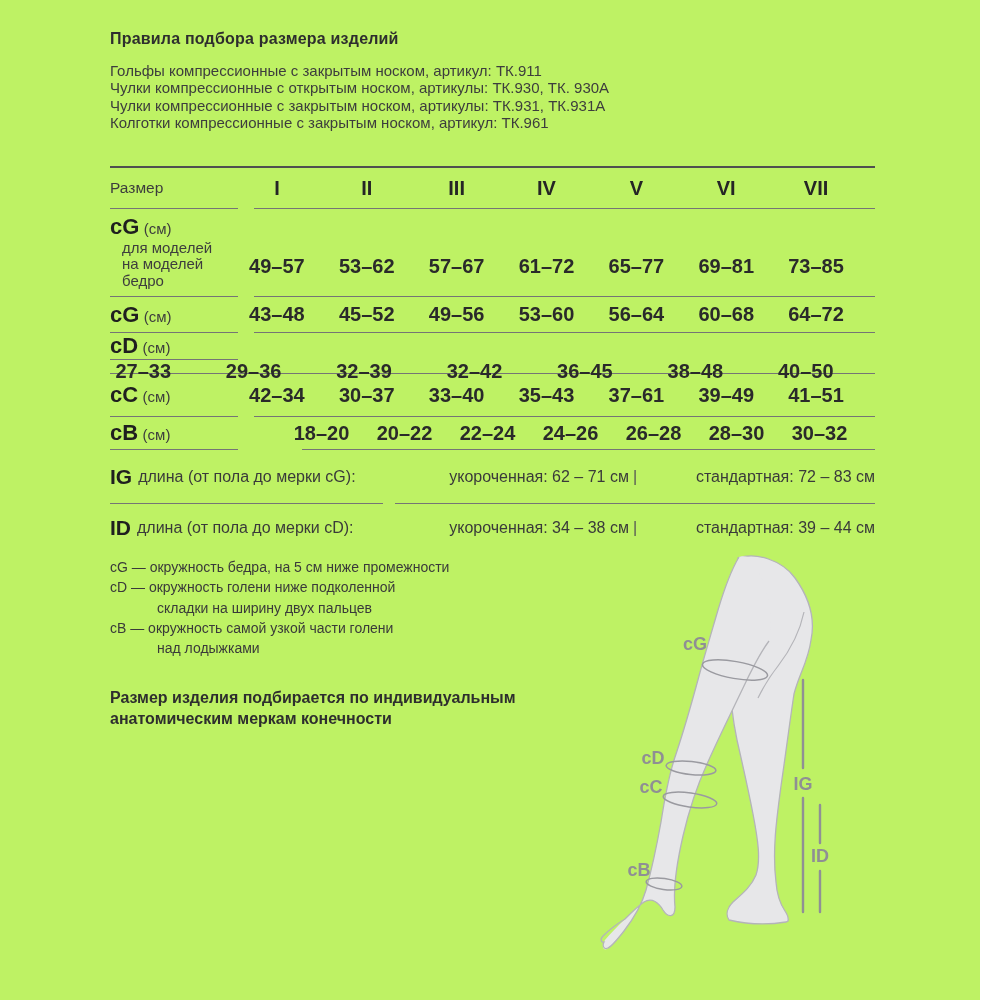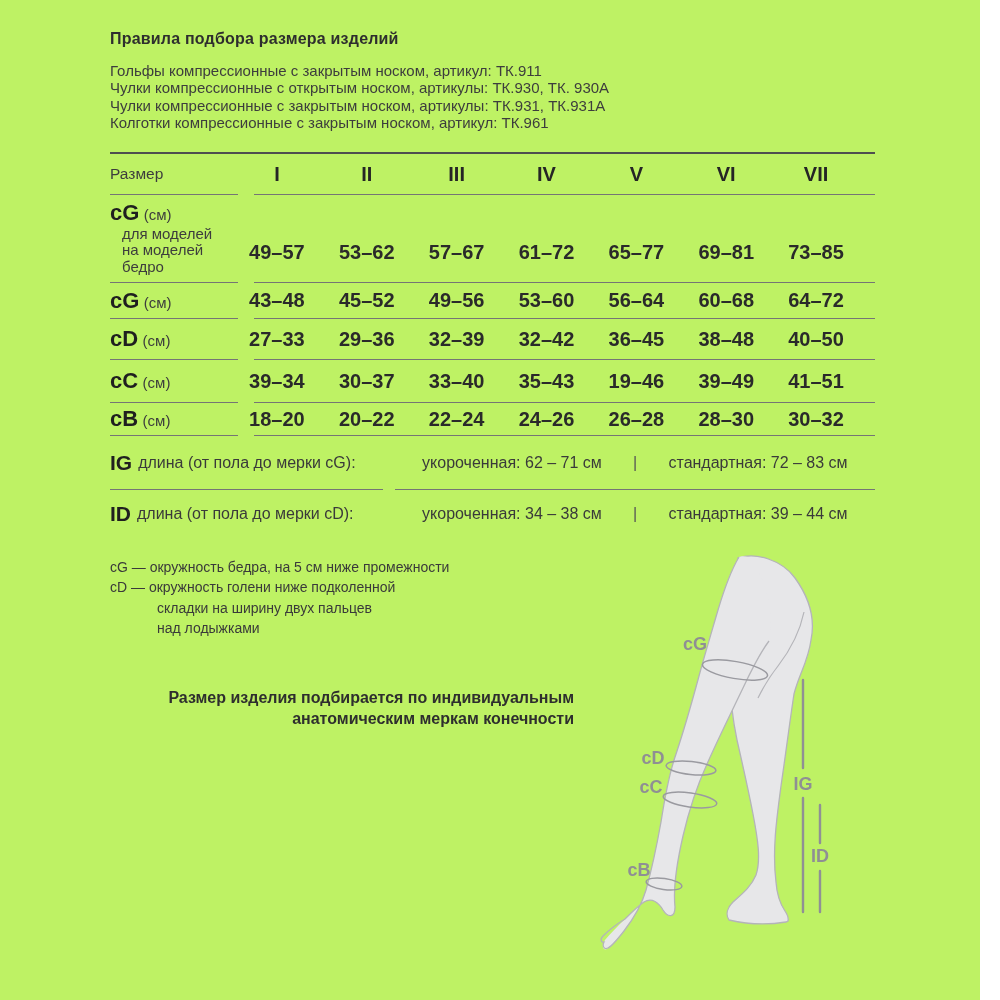--- a/index.html
+++ b/index.html
@@ -5,21 +5,21 @@
   html,body{margin:0;padding:0;background:#fff;}
   #page{position:relative;width:980px;height:1000px;background:#bef264;overflow:hidden;
         font-family:"Liberation Sans","DejaVu Sans",sans-serif;color:#333;}
   .abs{position:absolute;}
 
   
   #title{left:110px;top:30px;font-size:16px;font-weight:bold;color:#2e2e2e;letter-spacing:.2px;}
   #products{left:110px;top:62px;font-size:15px;color:#3d3d3d;line-height:17.3px;}
 
   
-  #size-table{left:110px;top:152px;width:765px;border-top:2px solid #4f4f4f;box-sizing:border-box;}
+  #size-table{left:110px;top:166px;width:765px;border-top:2px solid #4f4f4f;box-sizing:border-box;}
   .trow{display:flex;box-sizing:border-box;}
   .tlabel{width:128px;box-sizing:border-box;border-bottom:1.6px solid #757575;display:flex;flex-direction:column;justify-content:center;}
   .tgap{width:16px;}
   .tdata{flex:1;position:relative;box-sizing:border-box;border-bottom:1.6px solid #757575;}
   .tgrid{position:absolute;left:-22px;right:14px;top:0;bottom:0;display:grid;grid-template-columns:repeat(7,1fr);align-items:center;text-align:center;}
   .tgrid.low{align-items:end;padding-bottom:18px;box-sizing:border-box;}
   .hdr-label{font-size:15.5px;color:#3d3d3d;font-weight:normal;}
   .roman{font-weight:bold;font-size:20px;color:#252525;}
   .val{font-weight:bold;font-size:20px;color:#2a2a2a;white-space:nowrap;}
   .mlabel{white-space:nowrap;}
@@ -27,29 +27,29 @@
   .munit{font-size:15px;color:#3d3d3d;}
   .sub{font-size:15px;color:#3d3d3d;line-height:16.4px;margin-left:12px;}
   .top-align{justify-content:flex-start;padding-top:5px;}
 
   
   .lrow{display:flex;align-items:center;box-sizing:border-box;width:765px;}
   .lrow.bordered .llabel,.lrow.bordered .lvals{border-bottom:1.6px solid #757575;}
   .llabel{width:273px;height:100%;display:flex;align-items:center;box-sizing:border-box;white-space:nowrap;}
   .lgap{width:12px;height:100%;}
   .lvals{flex:1;height:100%;display:flex;align-items:center;box-sizing:border-box;font-size:16px;color:#3a3a3a;}
-  .lvals .half{flex:1;text-align:center;white-space:nowrap;}
+  .lvals .half{flex:1;text-align:right;white-space:nowrap;}
   .pipe{color:#555;padding:0 4px;}
   .lletter{font-weight:bold;font-size:21px;color:#1f1f1f;margin-right:6px;}
   .ldesc{font-size:16px;color:#3a3a3a;}
 
   
   #legend{left:110px;top:557px;width:470px;font-size:14px;color:#3a3a3a;line-height:20.3px;}
   .leg-indent{padding-left:47px;}
-  #note{left:104px;top:687px;width:470px;font-size:16px;font-weight:bold;color:#2e2e2e;line-height:21px;text-align:right;}
+  #note{left:110px;top:687px;width:470px;font-size:16px;font-weight:bold;color:#2e2e2e;line-height:21px;}
 
   
   #diagram{left:600px;top:550px;}
 </style>
 </head>
 <body>
 
 <div id="page">
 
   <div id="title" class="abs">Правила подбора размера изделий</div>
@@ -113,21 +113,21 @@
           <span class="val">45–52</span>
           <span class="val">49–56</span>
           <span class="val">53–60</span>
           <span class="val">56–64</span>
           <span class="val">60–68</span>
           <span class="val">64–72</span>
         </div>
       </div>
     </div>
 
-    <div class="trow" style="height:41px;">
+    <div class="trow" style="height:41px;flex-direction:column;">
       <div class="tlabel">
         <div class="mlabel"><span class="mletter">cD</span> <span class="munit">(см)</span></div>
       </div>
       <div class="tgap"></div>
       <div class="tdata">
         <div class="tgrid">
           <span class="val">27–33</span>
           <span class="val">29–36</span>
           <span class="val">32–39</span>
           <span class="val">32–42</span>
@@ -138,32 +138,32 @@
       </div>
     </div>
 
     <div class="trow" style="height:43px;">
       <div class="tlabel">
         <div class="mlabel"><span class="mletter">cC</span> <span class="munit">(см)</span></div>
       </div>
       <div class="tgap"></div>
       <div class="tdata">
         <div class="tgrid">
-          <span class="val">39–34</span>
+          <span class="val">42–34</span>
           <span class="val">30–37</span>
           <span class="val">33–40</span>
           <span class="val">35–43</span>
-          <span class="val">19–46</span>
+          <span class="val">37–61</span>
           <span class="val">39–49</span>
           <span class="val">41–51</span>
         </div>
       </div>
     </div>
 
-    <div class="trow" style="height:33px;">
+    <div class="trow" style="height:33px;gap:24px;">
       <div class="tlabel">
         <div class="mlabel"><span class="mletter">cB</span> <span class="munit">(см)</span></div>
       </div>
       <div class="tgap"></div>
       <div class="tdata">
         <div class="tgrid">
           <span class="val">18–20</span>
           <span class="val">20–22</span>
           <span class="val">22–24</span>
           <span class="val">24–26</span>
@@ -199,20 +199,21 @@
         <span class="half">стандартная: 39 – 44 см</span>
       </div>
     </div>
 
   </div>
 
   <div id="legend" class="abs">
     <div>cG — окружность бедра, на 5 см ниже промежности</div>
     <div>cD — окружность голени ниже подколенной</div>
     <div class="leg-indent">складки на ширину двух пальцев</div>
+    <div>cB — окружность самой узкой части голени</div>
     <div class="leg-indent">над лодыжками</div>
   </div>
 
   <div id="note" class="abs">
     <div>Размер изделия подбирается по индивидуальным</div>
     <div>анатомическим меркам конечности</div>
   </div>
 
   <svg id="diagram" class="abs" width="372" height="440" viewBox="0 0 372 440">
 

